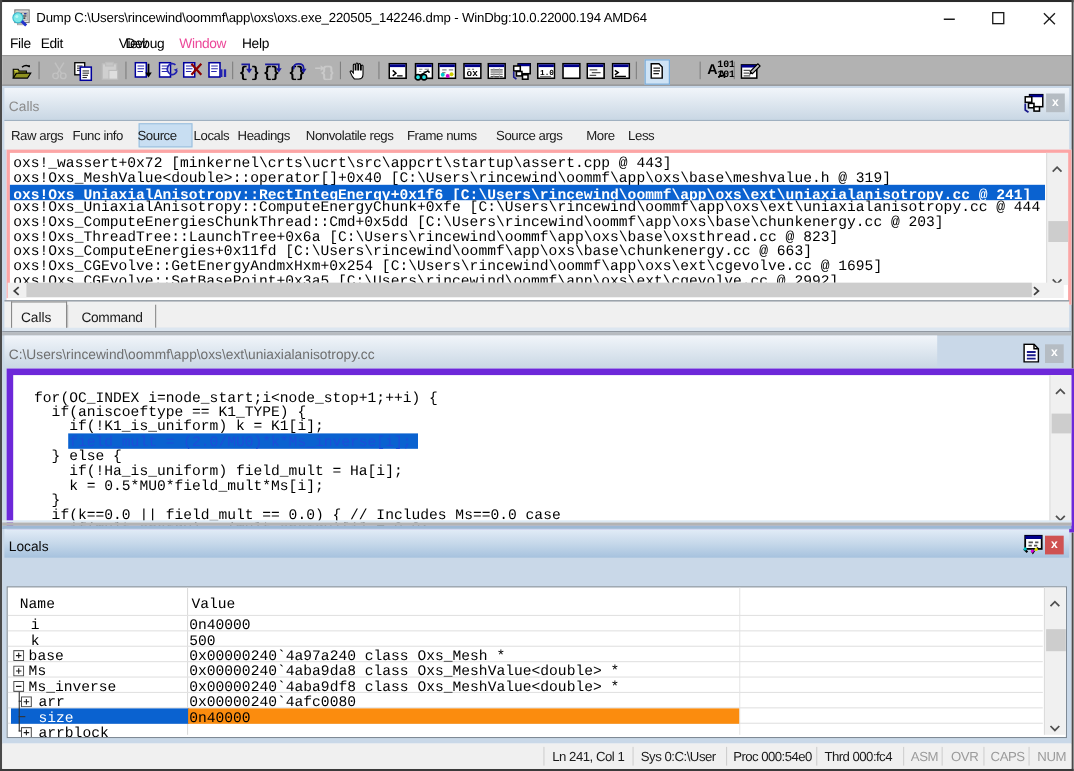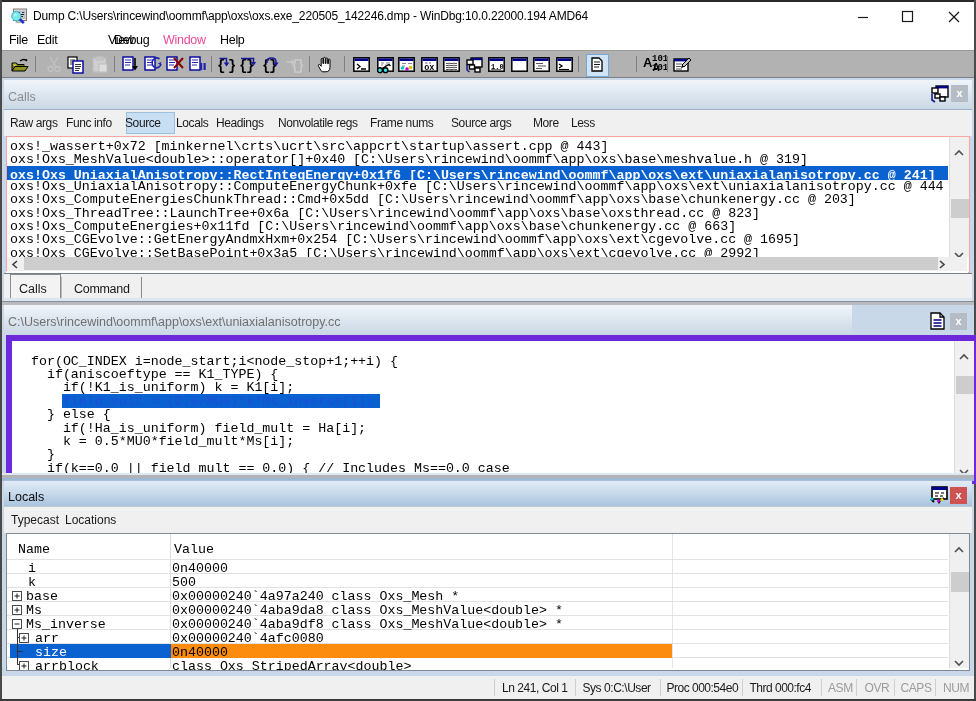--- a/index.html
+++ b/index.html
@@ -257,21 +257,21 @@
       <div class="abs" style="left:121px;top:6px;">Source</div>
       <div class="abs" style="left:172px;top:6px;">Locals</div>
       <div class="abs" style="left:212px;top:6px;">Headings</div>
       <div class="abs" style="left:274px;top:6px;">Nonvolatile regs</div>
       <div class="abs" style="left:366px;top:6px;">Frame nums</div>
       <div class="abs" style="left:447px;top:6px;">Source args</div>
       <div class="abs" style="left:529px;top:6px;">More</div>
       <div class="abs" style="left:567px;top:6px;">Less</div>
     </div>
 
-    <div class="abs" style="left:2px;top:56px;width:962px;height:135px;background:#fff;border:1px solid #fca5a5;">
+    <div class="abs" style="left:2px;top:56px;width:962px;height:135px;background:#fff;border:3px solid #fca5a5;">
       <div class="abs mono" style="left:3px;top:2.6px;">oxs!_wassert+0x72 [minkernel\crts\ucrt\src\appcrt\startup\assert.cpp @ 443]
 oxs!Oxs_MeshValue&lt;double&gt;::operator[]+0x40 [C:\Users\rincewind\oommf\app\oxs\base\meshvalue.h @ 319]</div>
       <div class="abs" style="left:0px;top:29.4px;width:941px;height:13.4px;background:#0a62d0;"></div>
       <div class="abs mono" style="left:3px;top:32px;color:#fff;font-weight:bold;">oxs!Oxs_UniaxialAnisotropy::RectIntegEnergy+0x1f6 [C:\Users\rincewind\oommf\app\oxs\ext\uniaxialanisotropy.cc @ 241]</div>
       <div class="abs mono" style="left:3px;top:42.8px;">oxs!Oxs_UniaxialAnisotropy::ComputeEnergyChunk+0xfe [C:\Users\rincewind\oommf\app\oxs\ext\uniaxialanisotropy.cc @ 444
 oxs!Oxs_ComputeEnergiesChunkThread::Cmd+0x5dd [C:\Users\rincewind\oommf\app\oxs\base\chunkenergy.cc @ 203]
 oxs!Oxs_ThreadTree::LaunchTree+0x6a [C:\Users\rincewind\oommf\app\oxs\base\oxsthread.cc @ 823]
 oxs!Oxs_ComputeEnergies+0x11fd [C:\Users\rincewind\oommf\app\oxs\base\chunkenergy.cc @ 663]
 oxs!Oxs_CGEvolve::GetEnergyAndmxHxm+0x254 [C:\Users\rincewind\oommf\app\oxs\ext\cgevolve.cc @ 1695]
 oxs!Oxs_CGEvolve::SetBasePoint+0x3a5 [C:\Users\rincewind\oommf\app\oxs\ext\cgevolve.cc @ 2992]</div>
@@ -374,24 +374,20 @@
         <path d="M2 13 l3 3" stroke="#000" stroke-width="2"></path>
         <circle cx="3" cy="13" r="1.5" fill="#00c8c8"></circle>
         <path d="M12 14 l3 -2" stroke="#000" stroke-width="2"></path>
         <circle cx="13" cy="13.5" r="1.5" fill="#e0e000"></circle>
         <path d="M8 15 l2 3 l2 -3 l-2 -1 z" fill="#000"></path>
         <circle cx="9.5" cy="15" r="1.4" fill="#e000e0"></circle>
       </svg>
       <div class="abs" style="left:946px;top:5.5px;width:17px;height:17px;background:#cf5252;color:#fff;font:bold 11px 'Liberation Sans';text-align:center;line-height:17px;">x</div>
     </div>
 
-    <div class="abs ui" style="left:0;top:26px;width:968px;height:26px;background:#f0f0f0;border-top:1px solid #bfc9d3;">
-      <div class="abs" style="left:7px;top:6px;">Typecast</div>
-      <div class="abs" style="left:61px;top:6px;">Locations</div>
-    </div>
 
     <div class="abs" style="left:2px;top:53px;width:962px;height:136px;background:#fff;border:1px solid #7f8a95;overflow:hidden;">
 
       <div class="abs" style="left:163px;top:0;width:1px;height:134px;background:#dcdcdc;"></div>
       <div class="abs" style="left:664.5px;top:0;width:1px;height:134px;background:#e6e6e6;"></div>
 
       <div class="abs mono" style="left:11px;top:9px;">Name</div>
       <div class="abs mono" style="left:167px;top:9px;">Value</div>
 
       <div class="abs" style="left:0;top:25px;width:941px;height:1px;background:#e2e2e2;"></div>
@@ -414,21 +410,20 @@
       <div class="abs mono" style="left:28px;top:125.5px;">arrblock</div>
 
       <div class="abs mono" style="left:165px;top:27.5px;line-height:14px;">0n40000
 500
 0x00000240`4a97a240 class Oxs_Mesh *
 0x00000240`4aba9da8 class Oxs_MeshValue&lt;double&gt; *
 0x00000240`4aba9df8 class Oxs_MeshValue&lt;double&gt; *
 0x00000240`4afc0080</div>
       <div class="abs" style="left:164px;top:110px;width:501px;height:14px;background:#fb8c0e;"></div>
       <div class="abs mono" style="left:165px;top:111.5px;">0n40000</div>
-      <div class="abs mono" style="left:165px;top:125.5px;">class Oxs_StripedArray&lt;double&gt;</div>
 
       <svg class="abs" style="left:5px;top:57px;" width="10" height="10">
           <rect x="0.5" y="0.5" width="9" height="9" fill="#fff" stroke="#4a4a4a"></rect>
           <line x1="2.5" y1="5" x2="7.5" y2="5" stroke="#1a1a1a"></line>
           <line x1="5" y1="2.5" x2="5" y2="7.5" stroke="#1a1a1a"></line>
         </svg>
       <svg class="abs" style="left:5px;top:71px;" width="10" height="10">
           <rect x="0.5" y="0.5" width="9" height="9" fill="#fff" stroke="#4a4a4a"></rect>
           <line x1="2.5" y1="5" x2="7.5" y2="5" stroke="#1a1a1a"></line>
           <line x1="5" y1="2.5" x2="5" y2="7.5" stroke="#1a1a1a"></line>

